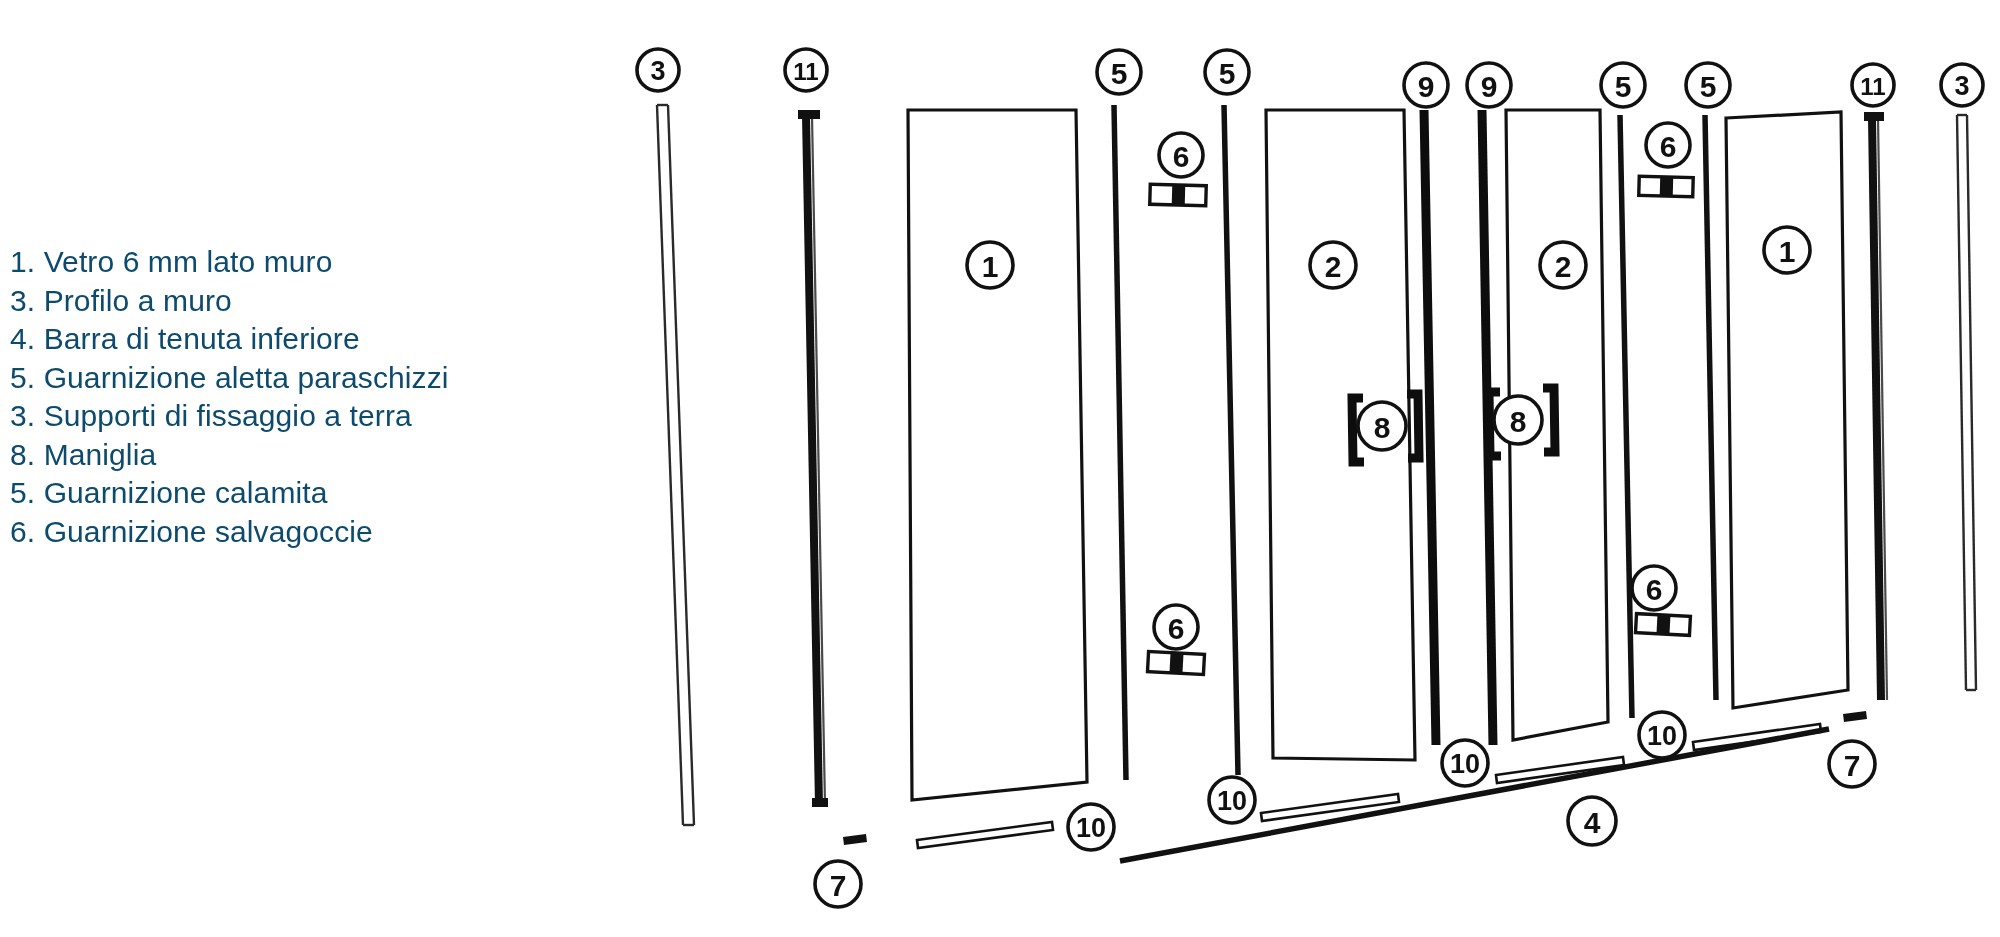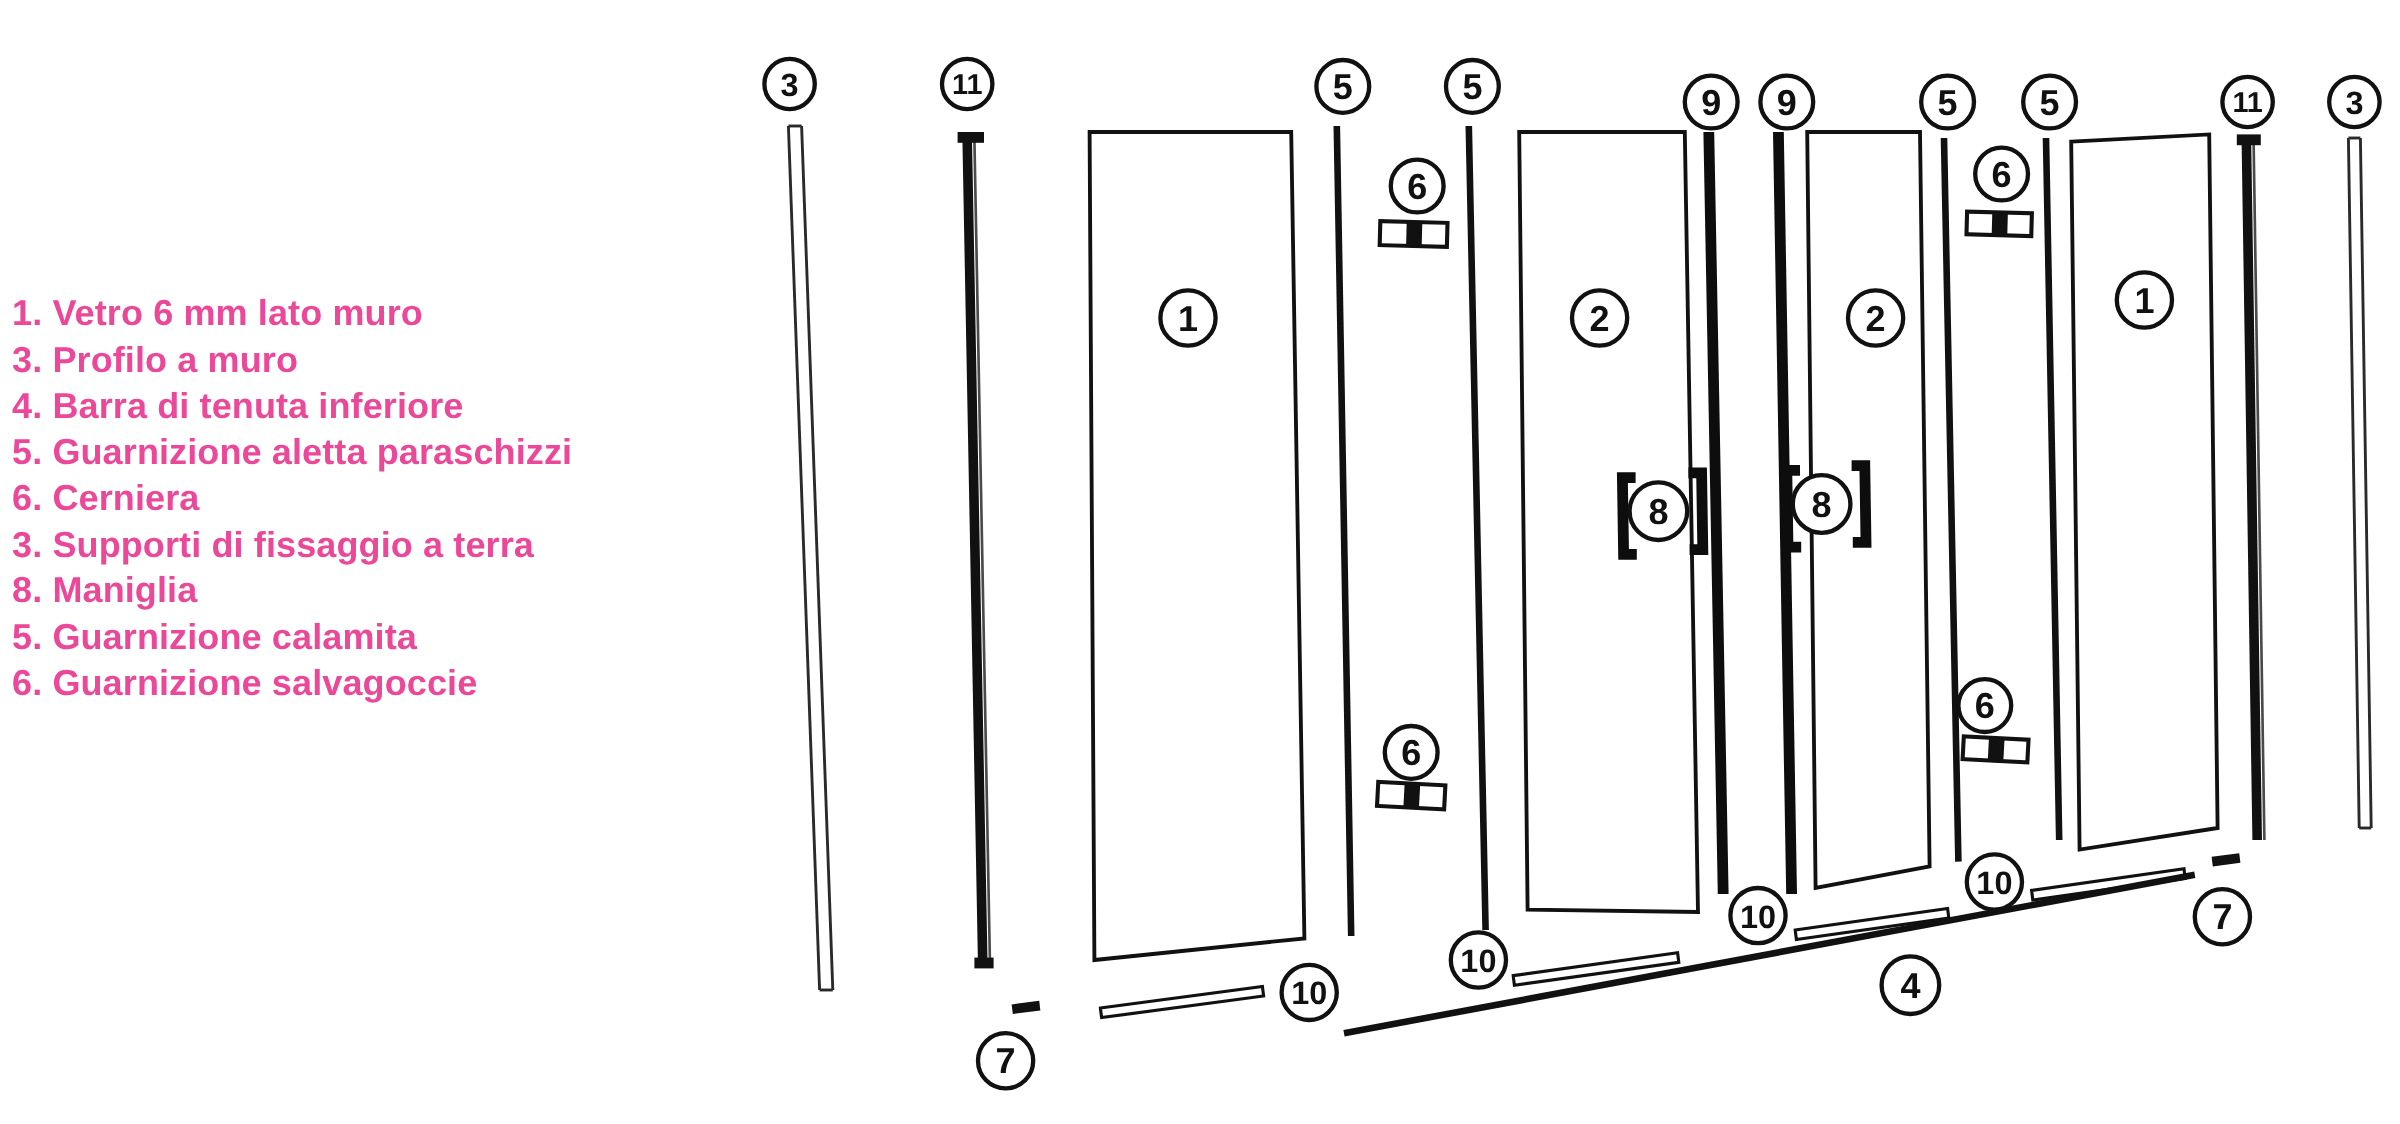--- a/index.html
+++ b/index.html
@@ -25,23 +25,23 @@
   #legend {
     position: absolute;
     left: 10px;
     top: 243px;
     width: 620px;
   }
   .legend-item {
     font-size: 30px;
     line-height: 38.5px;
     letter-spacing: 0.1px;
-    color: #ec4899;
+    color: #0c4a6e;
     white-space: nowrap;
-    font-weight: 700;
+    font-weight: 400;
   }
 
   
   #diagram {
     position: absolute;
     left: 0;
     top: 0;
     width: 2000px;
     height: 937px;
   }
@@ -131,21 +131,20 @@
 </head>
 <body>
 
 <div id="root">
 
   <div id="legend">
     <div class="legend-item">1. Vetro 6 mm lato muro</div>
     <div class="legend-item">3. Profilo a muro</div>
     <div class="legend-item">4. Barra di tenuta inferiore</div>
     <div class="legend-item">5. Guarnizione aletta paraschizzi</div>
-    <div class="legend-item">6. Cerniera</div>
     <div class="legend-item">3. Supporti di fissaggio a terra</div>
     <div class="legend-item">8. Maniglia</div>
     <div class="legend-item">5. Guarnizione calamita</div>
     <div class="legend-item">6. Guarnizione salvagoccie</div>
   </div>
 
   <svg id="diagram" viewBox="0 0 2000 937">
 
     <g>
       <line class="profile-thin-line" x1="657" y1="105" x2="683" y2="825"></line>

